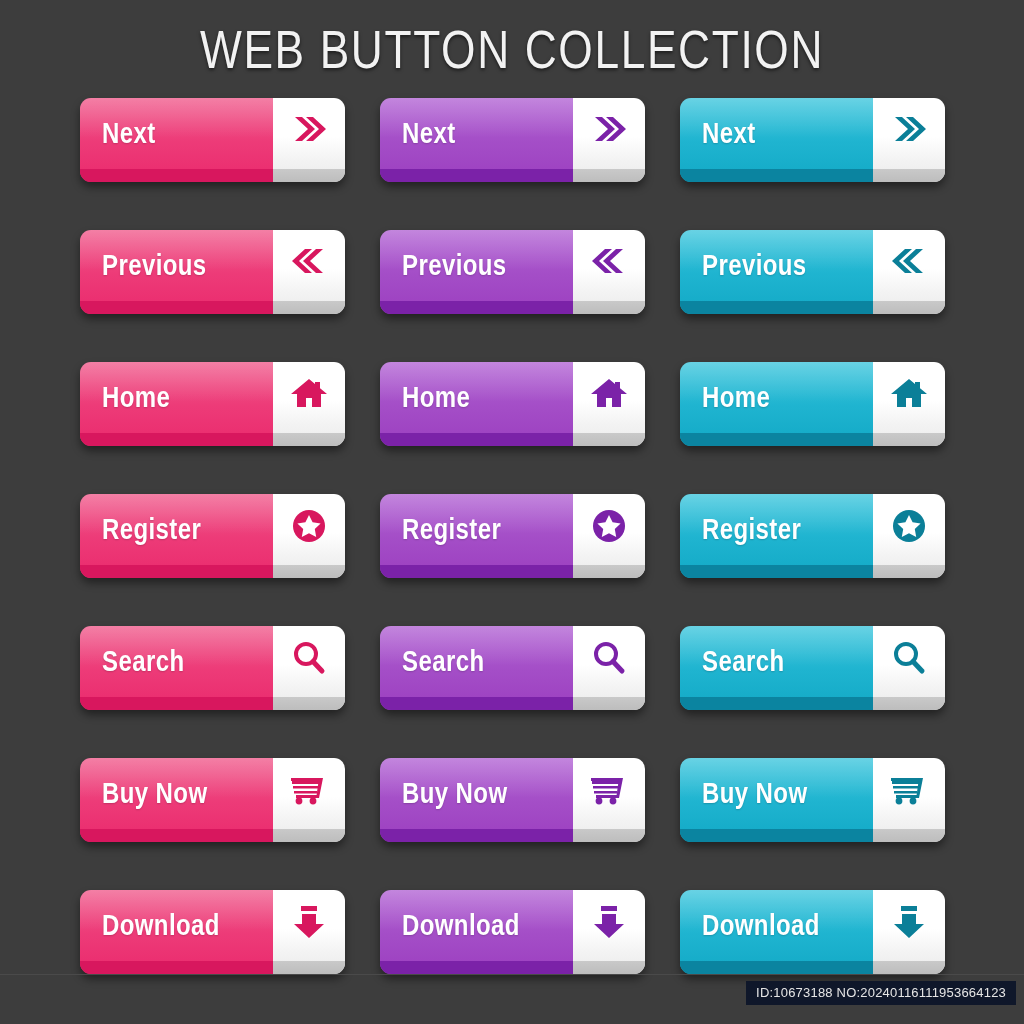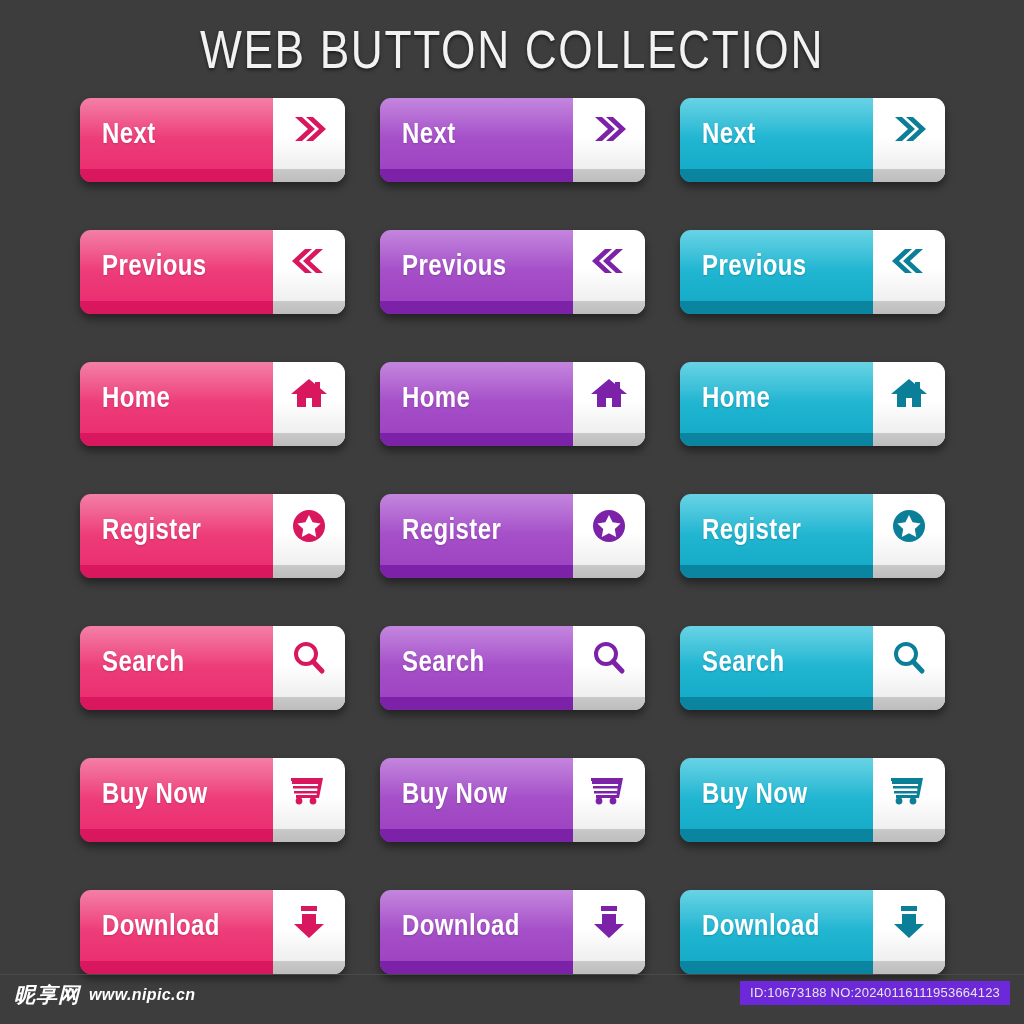--- a/index.html
+++ b/index.html
@@ -155,23 +155,23 @@
   }
   .brand-url {
     color: #ffffff;
     font-size: 16px;
     font-weight: bold;
     font-style: italic;
     letter-spacing: 0.4px;
   }
   .idbar {
     position: absolute;
-    right: 14px;
+    right: 8px;
     top: 6px;
-    background: #6d28d9;
+    background: #0f172a;
     color: #e6e6e6;
     font-size: 13px;
     padding: 4px 10px 5px 10px;
     letter-spacing: 0.2px;
     white-space: nowrap;
   }
 </style>
 </head>
 <body>
 
@@ -581,18 +581,14 @@
         </div>
         <div class="btn-base">
           <div class="base-color"></div>
           <div class="base-white"></div>
         </div>
       </div>
     </div>
   </div>
 
 <div class="footer">
-  <div class="brand">
-    <span class="brand-mark">昵享网</span>
-    <span class="brand-url">www.nipic.cn</span>
-  </div>
   <div class="idbar">ID:10673188 NO:20240116111953664123</div>
 </div>
 
 </body></html>

